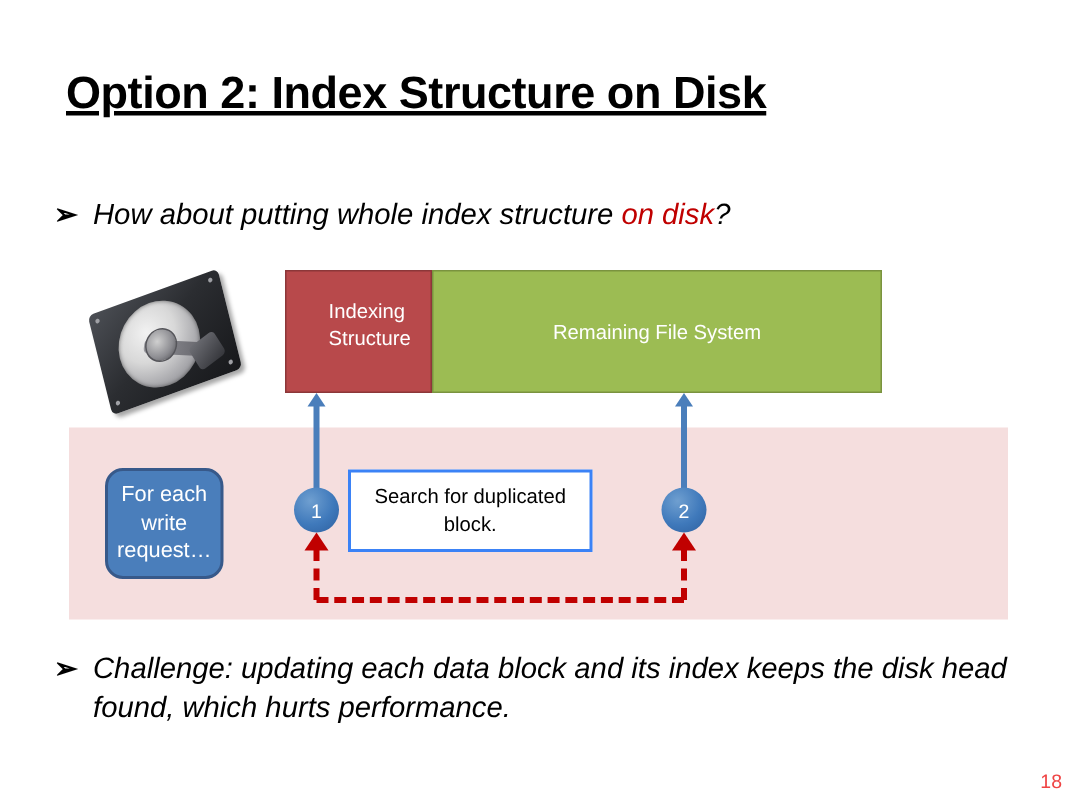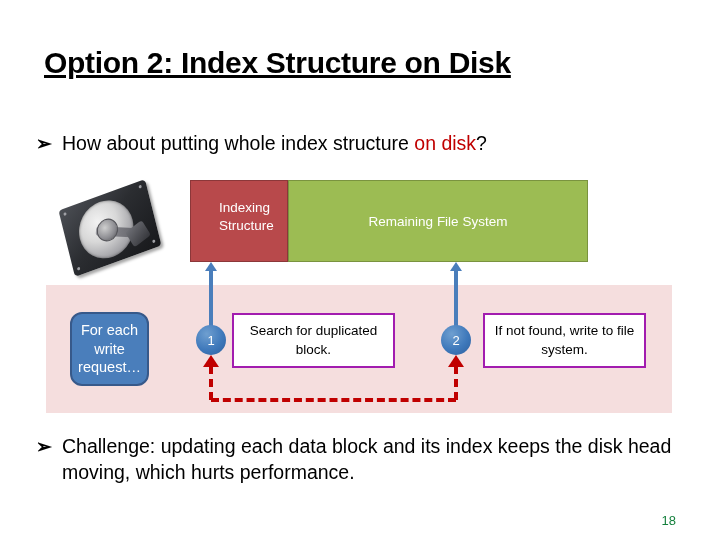--- a/index.html
+++ b/index.html
@@ -47,20 +47,21 @@
   .bullet .marker {
     position: absolute;
     left: 0;
     top: 0;
     font-weight: bold;
     font-size: 19px;
   }
   .bullet .btext {
     display: block;
     margin-left: 26px;
+    font-style: italic;
   }
   #bullet-1 {
     left: 36px;
     top: 131px;
     width: 660px;
   }
   #bullet-2 {
     left: 36px;
     top: 434px;
     width: 660px;
@@ -212,21 +213,21 @@
     align-items: center;
     justify-content: center;
   }
   #circle-1 { left: 196px; top: 325px; }
   #circle-2 { left: 441px; top: 325px; }
 
   
   .wbox {
     position: absolute;
     background: #ffffff;
-    border: 2px solid #a21caf;
+    border: 2px solid #3b82f6;
     color: #000000;
     font-size: 13.5px;
     line-height: 1.35;
     display: flex;
     align-items: center;
     justify-content: center;
     text-align: center;
     box-sizing: border-box;
   }
   #wbox-1 { left: 232px; top: 313px; width: 163px; height: 55px; }
@@ -282,24 +283,24 @@
     border-left: 8px solid transparent;
     border-right: 8px solid transparent;
     border-bottom: 12px solid #C00000;
   }
   #rhead-1 { left: 203px; top: 355px; }
   #rhead-2 { left: 448px; top: 355px; }
 
   
   .page-num {
     position: absolute;
-    right: 44px;
+    right: 12px;
     bottom: 12px;
     font-size: 13px;
-    color: #15803d;
+    color: #ef4444;
     margin-top: 40px;
   }
 </style>
 </head>
 <body>
 
 <div class="slide">
 
   <div class="title">Option 2: Index Structure on Disk</div>
 
@@ -335,28 +336,27 @@
     <div class="head"></div>
     <div class="shaft"></div>
   </div>
 
   <div class="roundbox">For each write request…</div>
 
   <div class="circle" id="circle-1">1</div>
   <div class="wbox" id="wbox-1">Search for duplicated block.</div>
 
   <div class="circle" id="circle-2">2</div>
-  <div class="wbox" id="wbox-2">If not found, write to file system.</div>
 
   <div class="dash-h"></div>
   <div class="dash-v" id="dashv-1"></div>
   <div class="dash-v" id="dashv-2"></div>
   <div class="red-head" id="rhead-1"></div>
   <div class="red-head" id="rhead-2"></div>
 
   <div class="bullet" id="bullet-2">
     <span class="marker">➢</span>
-    <span class="btext">Challenge: updating each data block and its index keeps the disk head moving, which hurts performance.</span>
+    <span class="btext">Challenge: updating each data block and its index keeps the disk head found, which hurts performance.</span>
   </div>
 
   <div class="page-num">18</div>
 
 </div>
 
 </body></html>

